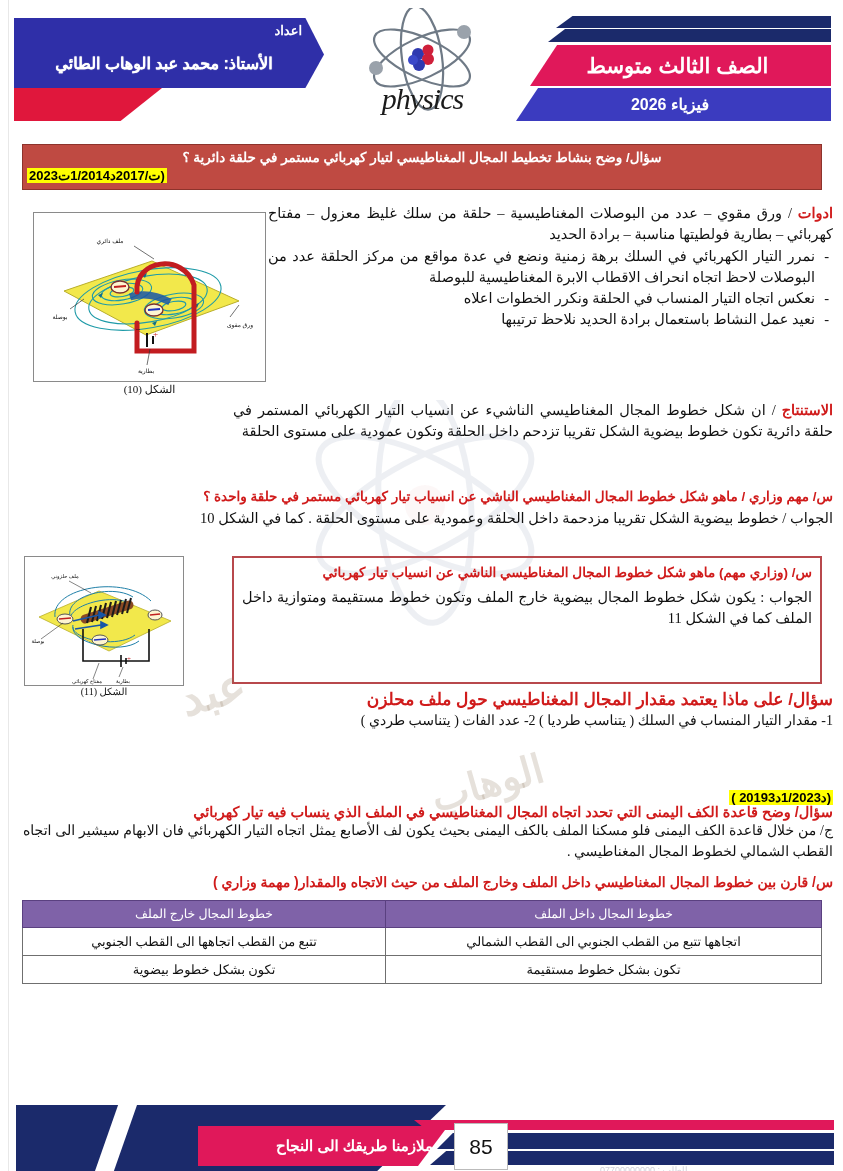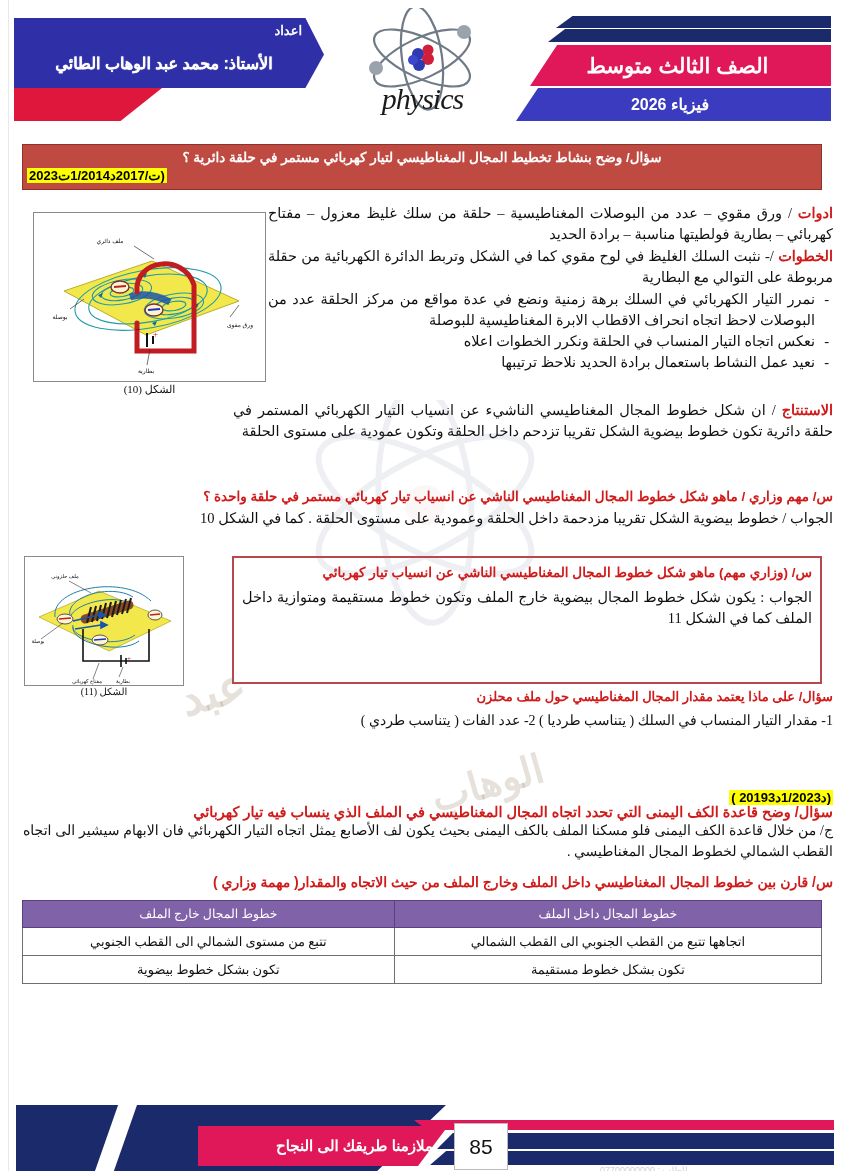--- a/index.html
+++ b/index.html
@@ -166,21 +166,21 @@
     font-family:"Liberation Sans",sans-serif;text-align:right;
   }
   .redbox-a{
     font-size:14.5px;color:#111;line-height:1.42;margin-top:4px;
     text-align:justify;text-align-last:right;
   }
 
   
   .q3{
     position:absolute;right:10px;top:689px;width:680px;
-    color:#d01b1b;font-weight:bold;font-size:13px;
+    color:#d01b1b;font-weight:bold;font-size:17px;
     font-family:"Liberation Sans",sans-serif;text-align:right;
   }
   .q3a{
     position:absolute;right:10px;top:712px;width:680px;
     font-size:14px;color:#111;text-align:right;
   }
 
   
   .q4{
     position:absolute;right:10px;top:766px;width:810px;
@@ -387,24 +387,20 @@
         <text x="112" y="160">بطارية</text>
       </g>
     </svg>
   </div>
   <div class="fig10-cap">الشكل (10)</div>
 
   <div class="tb1">
     <p>
       <span class="kw">ادوات</span>
       <span>/ ورق مقوي – عدد من البوصلات المغناطيسية – حلقة من سلك غليظ معزول – مفتاح كهربائي – بطارية فولطيتها مناسبة – برادة الحديد</span>
-    </p>
-    <p>
-      <span class="kw">الخطوات</span>
-      <span>/- نثبت السلك الغليظ في لوح مقوي كما في الشكل وتربط الدائرة الكهربائية من حقلة مربوطة على التوالي مع البطارية</span>
     </p>
     <ul class="bullets">
       <li>نمرر التيار الكهربائي في السلك برهة زمنية ونضع في عدة مواقع من مركز الحلقة عدد من البوصلات لاحظ اتجاه انحراف الاقطاب الابرة المغناطيسية للبوصلة</li>
       <li>نعكس اتجاه التيار المنساب في الحلقة ونكرر الخطوات اعلاه</li>
       <li>نعيد عمل النشاط باستعمال برادة الحديد نلاحظ ترتيبها</li>
     </ul>
   </div>
 
   <div class="tb2">
     <span class="kw">الاستنتاج</span>
@@ -514,21 +510,21 @@
   <table class="cmp">
     <thead>
       <tr>
         <th>خطوط المجال داخل الملف</th>
         <th>خطوط المجال خارج الملف</th>
       </tr>
     </thead>
     <tbody>
       <tr>
         <td>اتجاهها  تتبع من القطب الجنوبي الى  القطب الشمالي</td>
-        <td>تتبع من مستوى الشمالي الى القطب الجنوبي</td>
+        <td>تتبع من القطب اتجاهها الى القطب الجنوبي</td>
       </tr>
       <tr>
         <td>تكون بشكل خطوط مستقيمة</td>
         <td>تكون بشكل خطوط بيضوية</td>
       </tr>
     </tbody>
   </table>
 
   <div class="footer">
     <div class="f-blue-big"></div>

